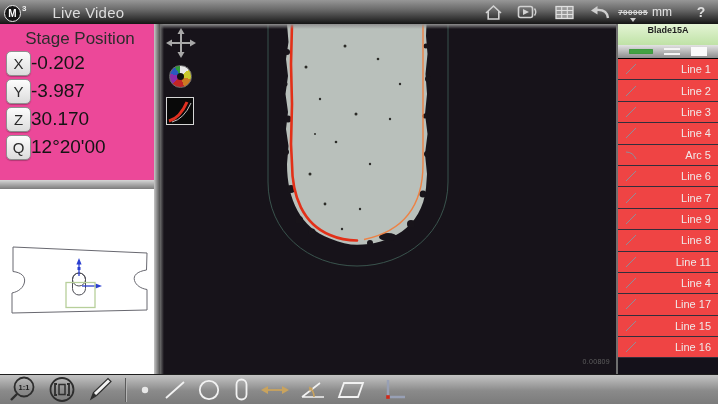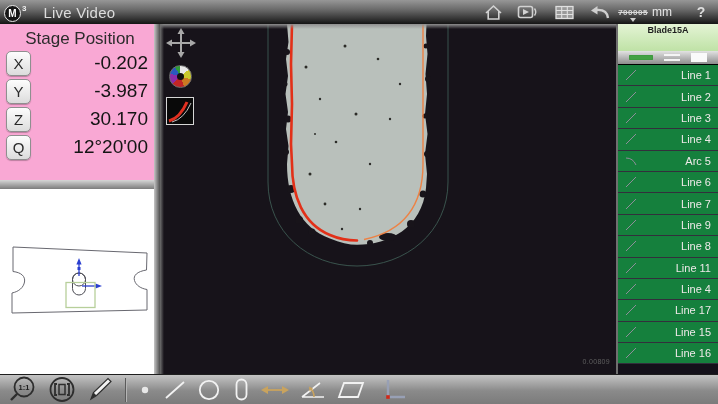--- a/index.html
+++ b/index.html
@@ -8,41 +8,41 @@
 
   
   .titlebar{position:absolute;left:0;top:0;right:0;height:24px;
     background:linear-gradient(180deg,#979797 0%,#6a6a6a 40%,#2b2b2b 85%,#141414 100%);
     display:flex;align-items:center;z-index:5;}
   .logo-wrap{display:flex;align-items:flex-start;margin-left:4px;}
   .logo-circle{width:15px;height:15px;border:1.6px solid #e9e9e9;border-radius:50%;
     background:#161616;color:#fff;font-weight:bold;font-size:10px;line-height:15px;
     text-align:center;margin-top:2px;}
   .logo-sup{color:#f0f0f0;font-size:8px;font-weight:bold;margin-left:1px;margin-top:1px;}
-  .tb-title{color:#dcdcdc;font-size:15px;margin-left:17px;letter-spacing:.2px;text-align:right;}
+  .tb-title{color:#dcdcdc;font-size:15px;margin-left:26px;letter-spacing:.2px;text-align:right;}
   .tb-icons{position:absolute;right:0;top:0;height:24px;display:flex;align-items:center;}
   .tb-ic{display:flex;align-items:center;justify-content:center;height:36px;}
   .zero-digits{position:relative;color:#d8d8d8;font-size:8px;font-weight:bold;
     text-decoration:line-through;letter-spacing:.5px;}
   .zero-digits::after{content:"";position:absolute;left:50%;bottom:-5px;margin-left:-3px;
     border-left:3px solid transparent;border-right:3px solid transparent;border-top:4px solid #d0d0d0;}
   .units{color:#e8e8e8;font-size:12px;text-align:right;}
   .help{color:#dedede;font-size:14px;font-weight:bold;}
 
   
-  .left-col{position:absolute;left:0;top:24px;width:160px;bottom:29px;background:#f9a8d4;}
+  .left-col{position:absolute;left:0;top:24px;width:160px;bottom:29px;background:#ec4899;}
   .left-col::after{content:"";position:absolute;right:0;top:0;bottom:0;width:6px;
     background:linear-gradient(90deg,#c6c6c6,#4e4e4e);}
   .stage{position:relative;height:156px;}
   .stage-title{font-size:17px;color:#2c2c2c;text-align:center;padding-top:5px;}
   .axis-row{display:flex;align-items:center;height:28px;padding:0 12px 0 6px;}
   .axis-btn{width:23px;height:23px;border:1px solid #8f8f8f;border-radius:5px;
     background:linear-gradient(#fdfdfd,#dcdcdc);font-size:15px;color:#2a2a2a;
     text-align:center;line-height:23px;box-shadow:0 1px 1px rgba(0,0,0,.25);}
-  .axis-val{flex:1;text-align:right;font-size:19px;color:#141414;}
+  .axis-val{flex:1;text-align:left;font-size:19px;color:#141414;}
   .divider-h{height:9px;background:linear-gradient(#d6d6d6,#7c7c7c);}
   .part-view{position:absolute;left:0;right:6px;top:165px;bottom:0;background:#fff;}
   .part-view svg{display:block;width:100%;height:100%;}
 
   
   .video-area{position:absolute;left:160px;top:24px;right:100px;bottom:29px;
     background:#17131a;border-right:2px solid #6f6f6f;}
   .video-svg{position:absolute;inset:0;width:100%;height:100%;}
   .v-topglow{position:absolute;left:0;right:0;top:0;height:5px;
     background:linear-gradient(#8f8f8f,rgba(40,40,40,0));}
@@ -56,31 +56,31 @@
       #c22626 160deg 225deg,#8a2ca8 225deg 285deg,#2a58c0 285deg 330deg,#2f9b38 330deg 360deg);
     position:relative;}
   .v-wheel::after{content:"";position:absolute;left:50%;top:50%;width:7px;height:7px;
     margin:-3.5px 0 0 -3.5px;border-radius:50%;background:#101010;}
   .v-edge{width:26px;height:26px;border:1.5px solid #d6d6d6;background:#090909;}
   .v-scale{position:absolute;right:6px;bottom:10px;color:#5f5f5f;font-size:7px;letter-spacing:.3px;}
 
   
   .right-panel{position:absolute;right:0;top:24px;width:100px;bottom:29px;
     background:#14111a;display:flex;flex-direction:column;}
-  .rp-header{height:27px;background:linear-gradient(180deg,#e4f4d5,#bfe2a6);
+  .rp-header{height:21px;background:linear-gradient(180deg,#e4f4d5,#bfe2a6);
     color:#1e1e1e;font-size:9px;font-weight:600;text-align:center;line-height:13px;}
   .rp-toggles{height:13px;background:linear-gradient(#e2e2e2,#8d8d8d);
     display:flex;align-items:center;justify-content:space-evenly;border-bottom:1px solid #000;}
   .tg-green{width:24px;height:4.5px;background:#43a143;border-radius:1px;box-shadow:inset 0 0 1px #1d6b1d;}
   .tg-lines{display:flex;flex-direction:column;gap:2.5px;}
   .tg-lines i{display:block;width:16px;height:2px;background:#f5f5f5;}
   .tg-rect{width:16px;height:9px;background:#fafafa;}
   .f-list{flex:1;overflow:hidden;}
   .f-row{height:20.4px;border-bottom:1px solid #322f3c;display:flex;align-items:center;
-    background:#15803d;}
+    background:#ef4444;}
   .f-ic{width:18px;display:flex;justify-content:center;margin-left:4px;}
   .f-label{flex:1;text-align:right;color:#efe9e9;font-size:11px;padding-right:7px;}
 
   
   .toolbar{position:absolute;left:0;right:0;bottom:0;height:29px;
     background:linear-gradient(#c4c4c4,#8a8a8a 55%,#7b7b7b);
     border-top:1px solid #1e1e1e;display:flex;align-items:center;z-index:5;}
   .tb-left{display:flex;align-items:center;gap:9px;padding-left:7px;}
   .tb-sep{width:1px;height:24px;background:#5a5a5a;box-shadow:1px 0 0 #b5b5b5;margin:0 9px 0 12px;}
   .tb-measure{display:flex;align-items:center;gap:7px;}

